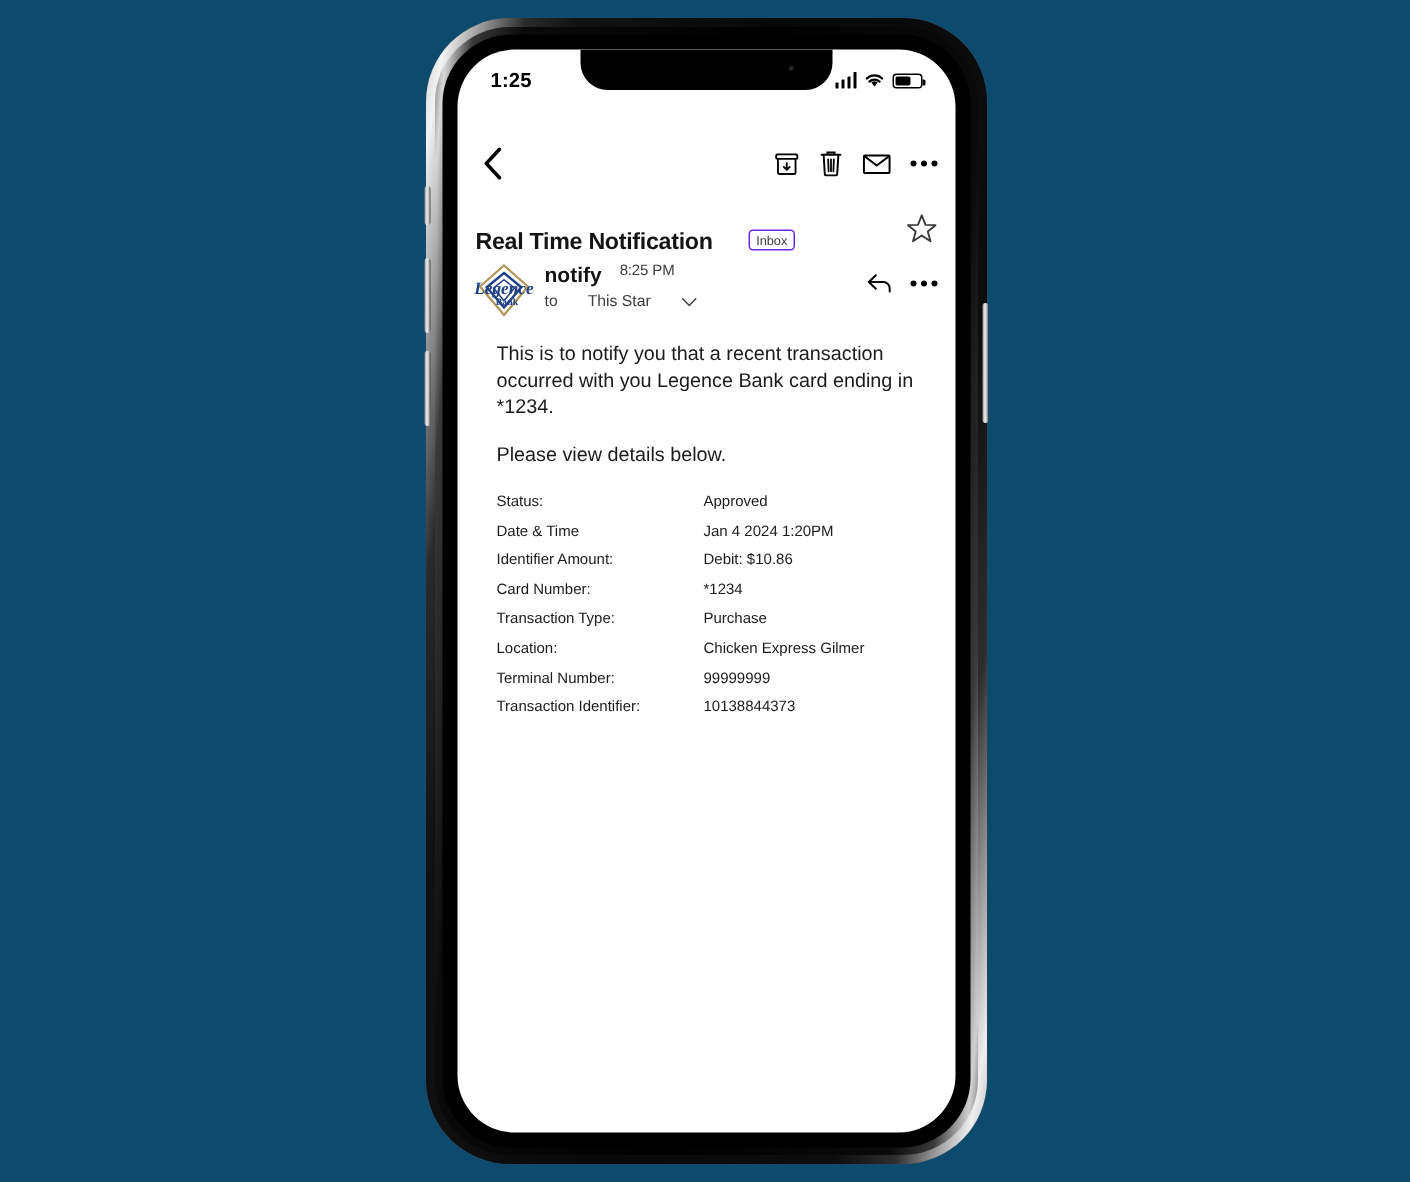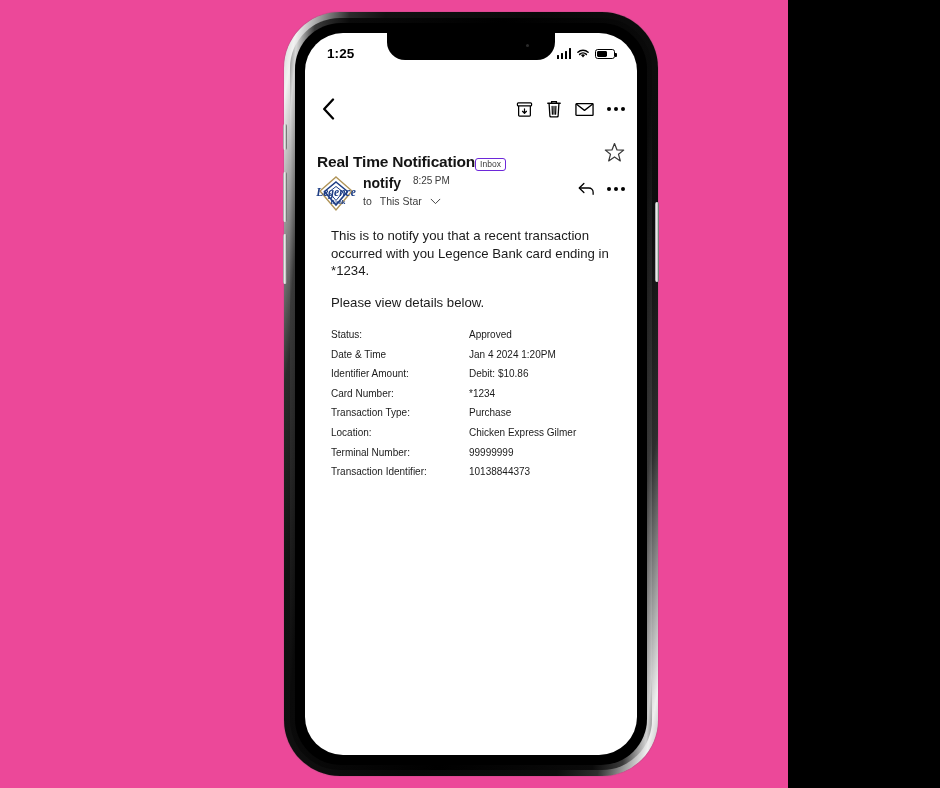--- a/index.html
+++ b/index.html
@@ -7,23 +7,23 @@
   html, body {
     width: 940px;
     height: 788px;
     background: #000000;
     overflow: hidden;
     font-family: "Liberation Sans", sans-serif;
   }
 
   #stage {
     position: relative;
-    width: 788px;
+    width: 940px;
     height: 788px;
-    background: #ec4899;
+    background: #0c4a6e;
   }
 
   
   #phone-device {
     position: absolute;
     left: 284px;
     top: 12px;
     width: 374px;
     height: 764px;
     border-radius: 56px;
@@ -182,21 +182,21 @@
   
   #subject-row {
     position: absolute;
     top: 100px;
     left: 0; right: 0;
     display: flex;
     align-items: center;
     justify-content: space-between;
     padding: 0 12px 0 12px;
   }
-  #subject-left { display: flex; align-items: flex-end; gap: 0; margin-top: 20px; }
+  #subject-left { display: flex; align-items: flex-start; gap: 24px; margin-top: 20px; }
   #subject-title {
     font-size: 15.5px;
     font-weight: bold;
     color: #141414;
     letter-spacing: -0.2px;
   }
   #inbox-badge {
     font-size: 8.5px;
     color: #3a3a3a;
     border: 1px solid #6d28d9;
@@ -218,21 +218,21 @@
   #avatar {
     width: 42px; height: 42px;
     flex: 0 0 42px;
     display: flex; align-items: center; justify-content: center;
     margin-top: 2px;
   }
   #sender-info { flex: 1 1 auto; padding-left: 6px; padding-top: 3px; }
   #sender-line-1 { display: flex; align-items: flex-start; gap: 12px; }
   #sender-name { font-size: 14px; font-weight: bold; color: #141414; }
   #sender-time { font-size: 10px; color: #3c3c3c; letter-spacing: -0.1px; }
-  #sender-line-2 { display: flex; align-items: center; gap: 8px; margin-top: 4px; }
+  #sender-line-2 { display: flex; align-items: center; gap: 20px; margin-top: 4px; }
   #recipient-prefix { font-size: 10.5px; color: #3c3c3c; }
   #recipient-name { font-size: 10.5px; color: #3c3c3c; }
   #sender-actions { display: flex; align-items: center; gap: 12px; padding-top: 10px; }
 
   
   #message-body {
     position: absolute;
     top: 194px;
     left: 16px; right: 0;
     padding: 0 16px 0 10px;

